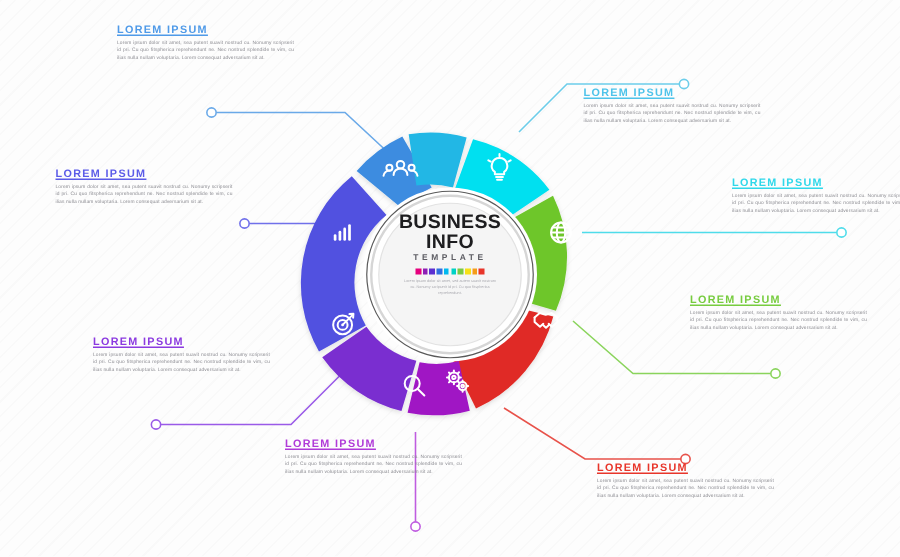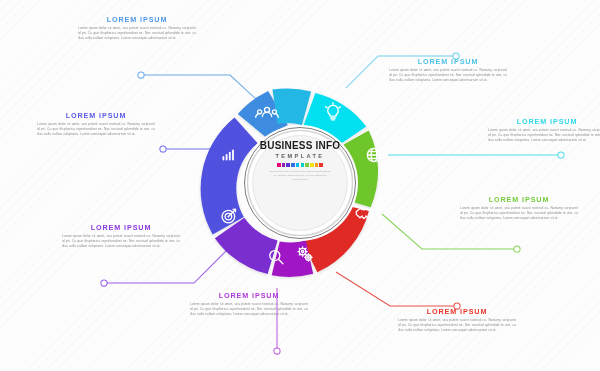--- a/index.html
+++ b/index.html
@@ -21,29 +21,29 @@
 
   .txtblock{position:absolute;width:118px;}
   .txtblock .head{
     font-size:7.2px;font-weight:bold;letter-spacing:0.9px;
     margin:0 0 2.5px 0;line-height:1;
   }
   .txtblock .body{
     font-size:3.25px;line-height:1.62;color:#8a8a90;
     letter-spacing:0.08px;text-align:justify;margin:0;
   }
-  .ta-c .head{text-align:center;}
+  .ta-c .head{text-align:left;text-decoration:underline;}
 
   
   #hub{
     position:absolute;left:254px;top:141px;width:92px;height:92px;
     text-align:center;
   }
   #hub .title{
-    font-size:10px;font-weight:bold;color:#1d1d1f;letter-spacing:0.2px;
+    font-size:13px;font-weight:bold;color:#1d1d1f;letter-spacing:0.2px;
     line-height:1;margin:0;
   }
   #hub .sub{
     font-size:5.6px;font-weight:bold;color:#5d5d63;letter-spacing:2.4px;
     line-height:1;margin:3px 0 0 0;
   }
   #hub .swatches{
     display:flex;justify-content:center;gap:1.1px;margin:3.4px 0 0 0;
   }
   #hub .swatches i{display:block;width:3.6px;height:3.6px;}

